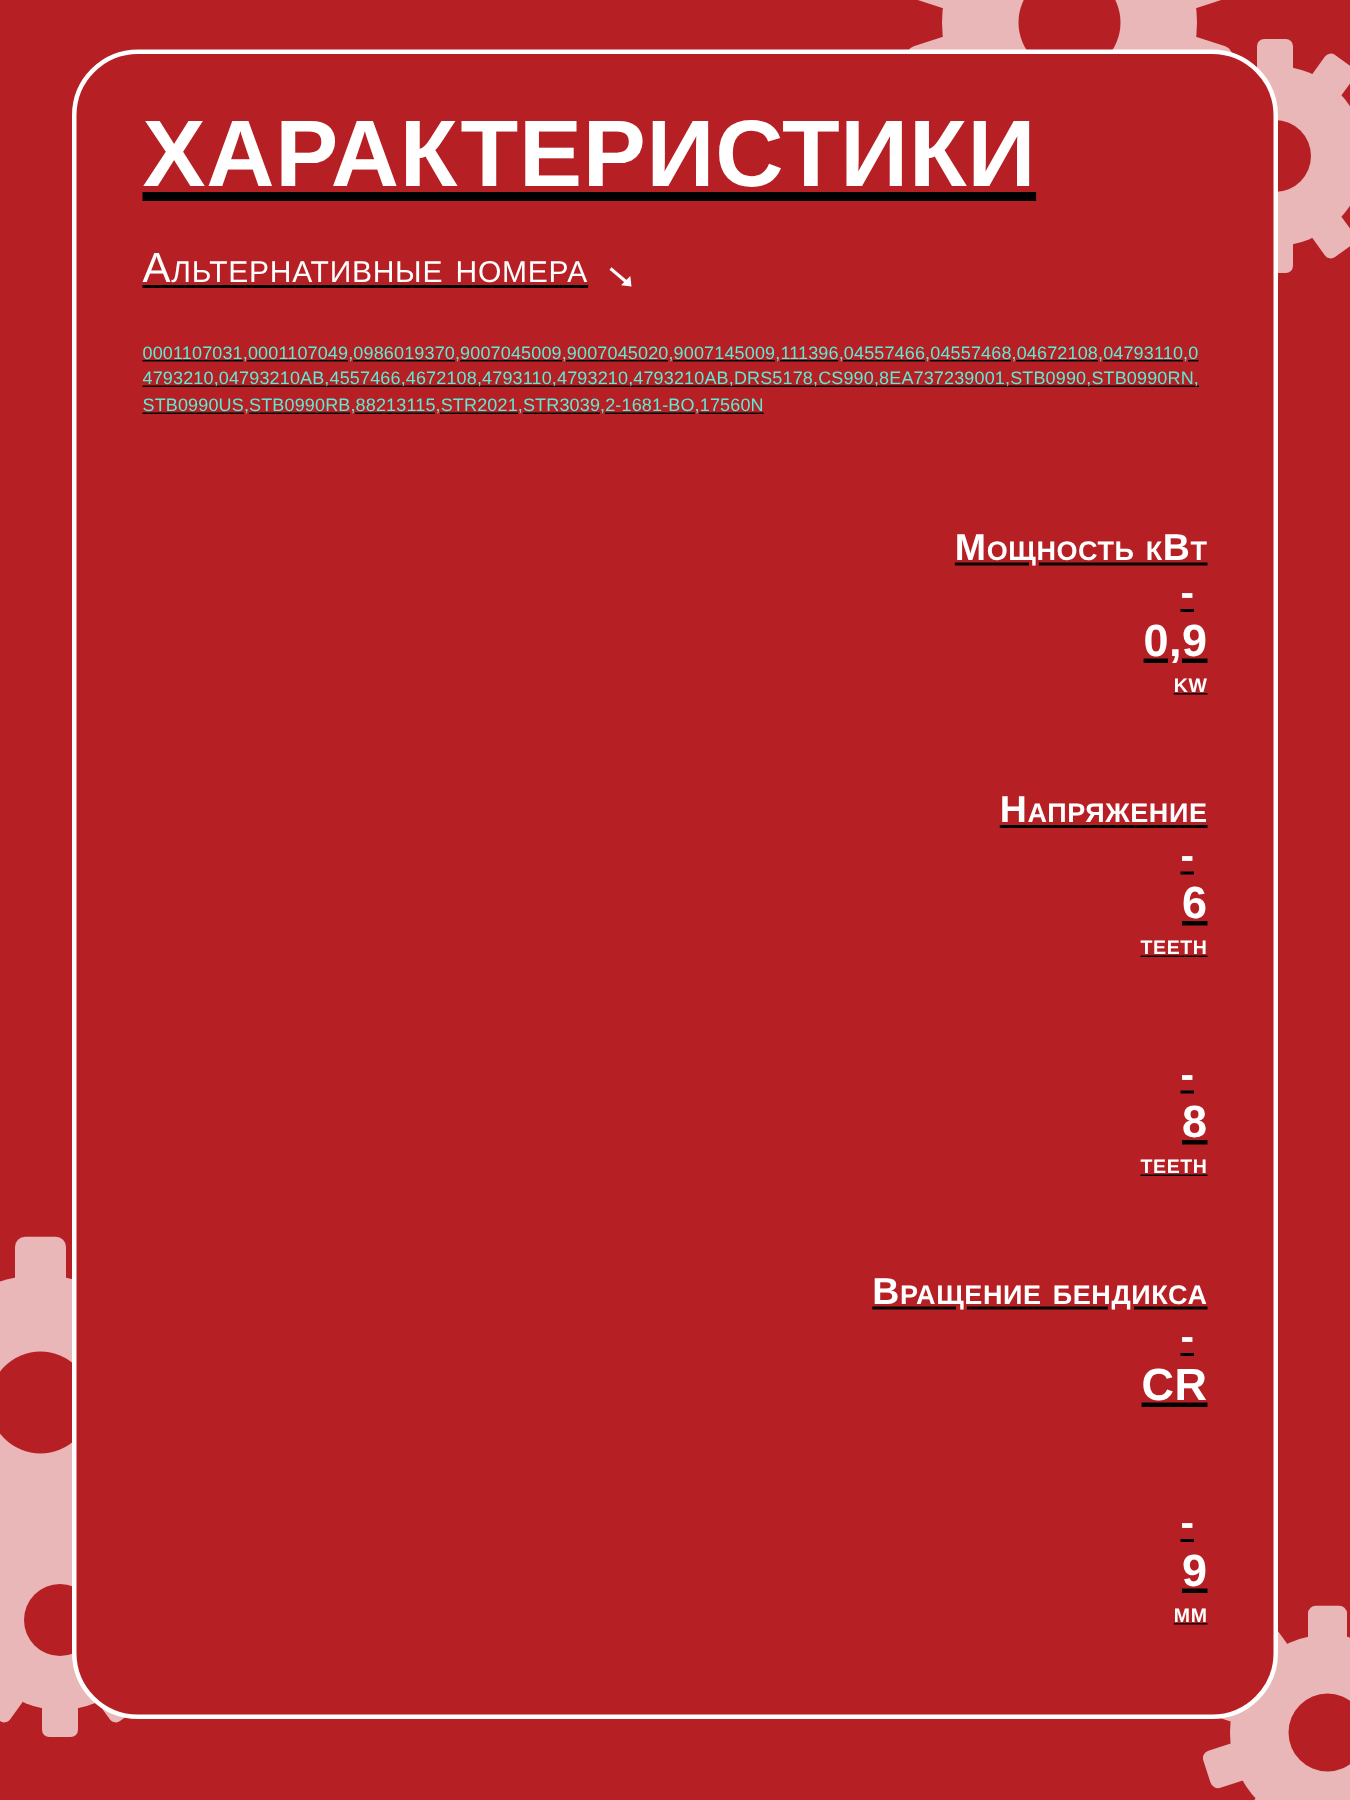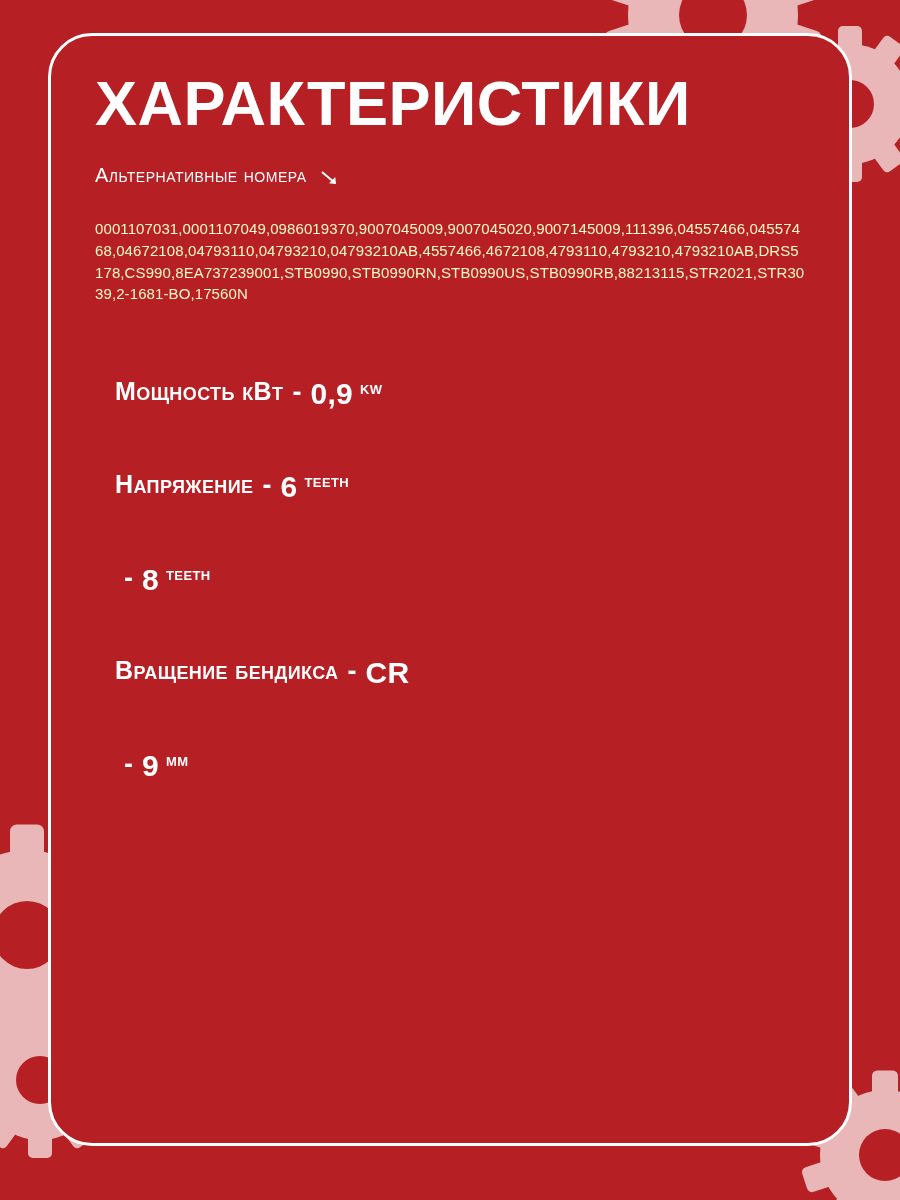--- a/index.html
+++ b/index.html
@@ -43,75 +43,77 @@
     position: absolute;
     left: 48px;
     top: 33px;
     width: 804px;
     height: 1113px;
     background: #b62025;
     border: 3px solid #ffffff;
     border-radius: 44px;
     box-sizing: border-box;
     z-index: 2;
+    text-decoration: underline;
   }
 
   .inner {
     padding: 34px 44px 0 44px;
   }
 
   h1.title {
     margin: 0;
     color: #ffffff;
     font-size: 63px;
     font-weight: 700;
     letter-spacing: 0.5px;
     line-height: 1.05;
   }
 
   h2.subtitle {
     margin: 28px 0 0 0;
     color: #ffffff;
-    font-size: 20px;
+    font-size: 28px;
     font-weight: 500;
     font-variant: small-caps;
     letter-spacing: 0.5px;
     line-height: 1.1;
     display: flex;
     align-items: center;
     gap: 12px;
   }
   .arrow-icon {
     display: inline-block;
     width: 22px;
     height: 22px;
     position: relative;
     top: 4px;
   }
 
   .numbers {
     margin-top: 32px;
-    color: #fef9c3;
-    font-size: 15px;
+    color: #5eead4;
+    font-size: 12px;
     line-height: 1.45;
     letter-spacing: 0.1px;
     max-width: 730px;
     word-break: break-word;
   }
 
   .specs {
     margin-top: 72px;
     padding-left: 20px;
   }
   .spec-row {
     margin-bottom: 59px;
     color: #ffffff;
     display: flex;
-    align-items: flex-start;
+    align-items: flex-end;
     flex-wrap: wrap;
+    flex-direction: column;
   }
   .spec-label {
     font-size: 25px;
     font-weight: 700;
     font-variant: small-caps;
     letter-spacing: 0.4px;
   }
   .spec-dash {
     font-size: 27px;
     font-weight: 700;

